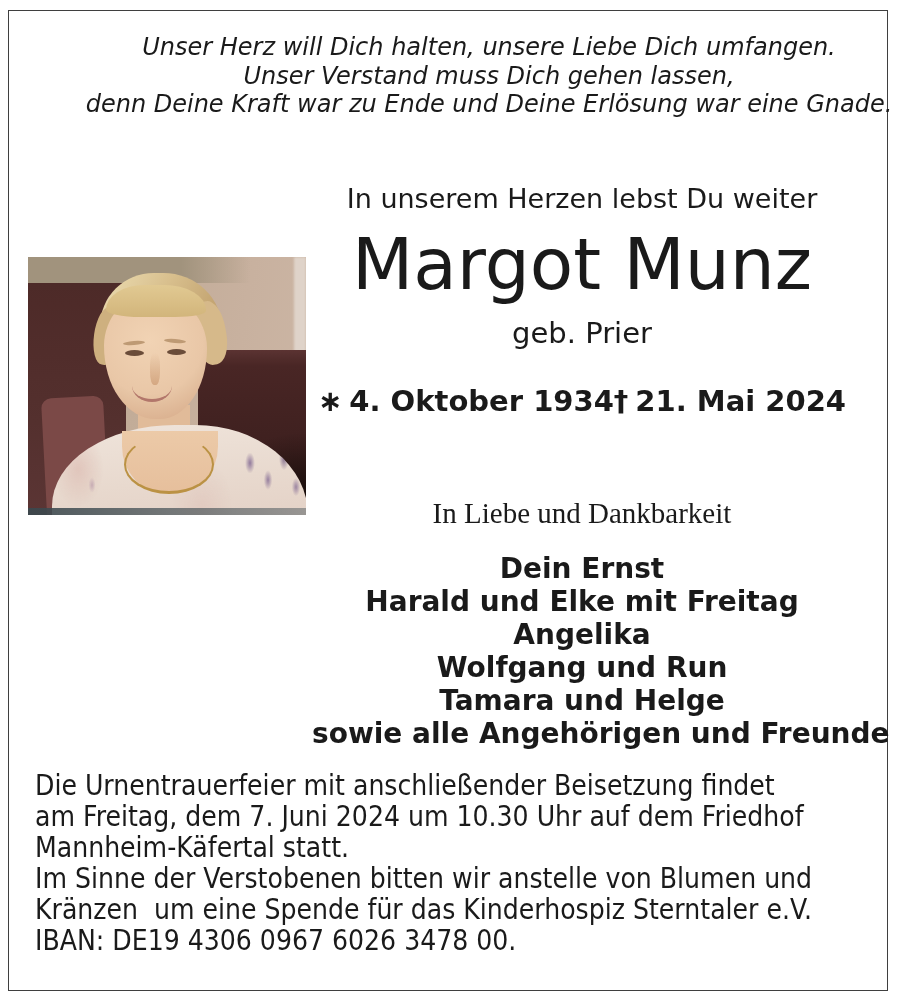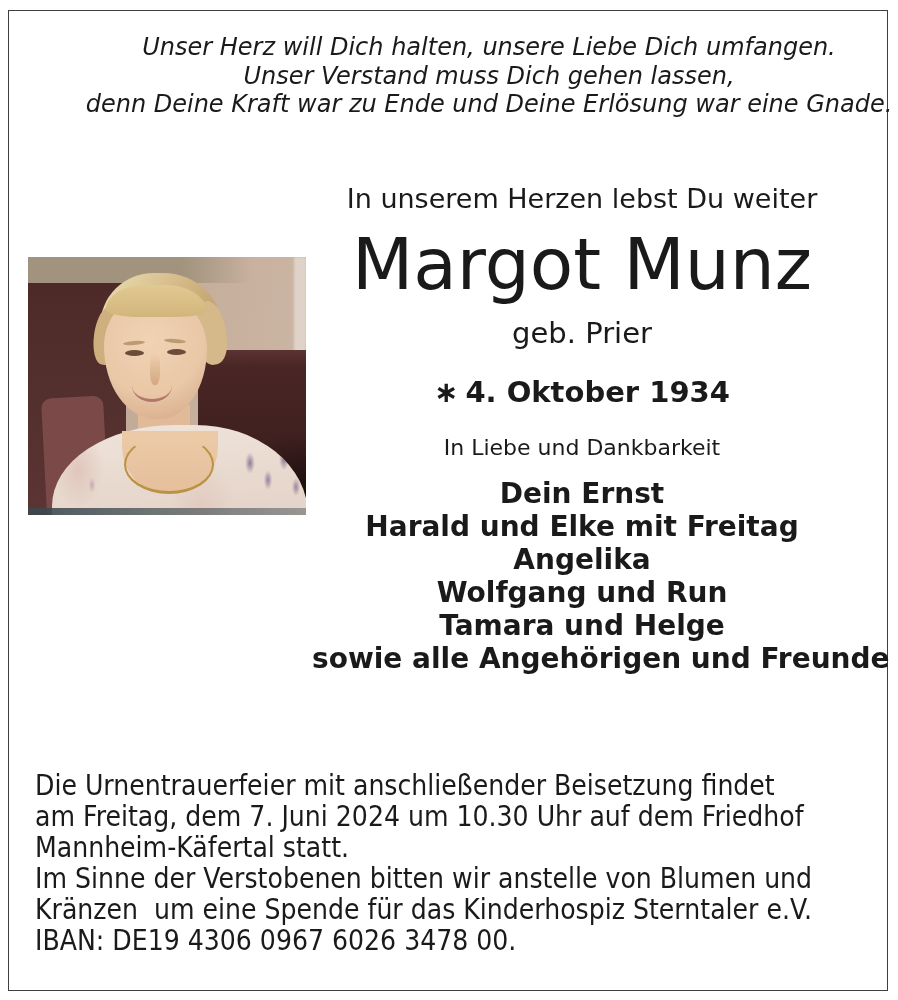--- a/index.html
+++ b/index.html
@@ -11,25 +11,25 @@
   
   .verse{position:absolute;top:33px;left:0;width:898px;text-align:center;
          font-style:italic;font-size:24px;line-height:28.5px;margin-left:40px;}
   .verse .line{white-space:pre;}
 
   
   .right-col{position:absolute;left:312px;top:183px;width:540px;text-align:center;}
   .intro{font-size:27px;line-height:1.2;}
   .deceased-name{font-size:71px;line-height:1.1;margin-top:11px;font-weight:400;white-space:pre;}
   .maiden{font-size:29px;line-height:1.2;margin-top:12px;}
-  .dates{display:flex;justify-content:center;margin-top:24px;
+  .dates{display:flex;justify-content:center;margin-top:33px;
          font-weight:bold;font-size:29px;line-height:1.2;white-space:pre;}
   .dates .sym{display:inline-block;margin-right:7px;}
-  .tribute{font-size:22px;line-height:36px;margin-top:20px;}
-  .mourners{margin-top:11px;font-weight:bold;font-size:28px;line-height:33px;}
+  .tribute{font-size:29px;line-height:36px;margin-top:76px;font-family:Liberation Serif, serif;}
+  .mourners{margin-top:21px;font-weight:bold;font-size:28px;line-height:33px;}
   .mourners .line{white-space:pre;}
 
   
   .notice{position:absolute;left:35px;top:770px;width:920px;
           font-size:28px;line-height:31px;
           transform:scaleX(0.9);transform-origin:0 0;}
   .notice .line{white-space:pre;}
 
   
   .photo{position:absolute;left:28px;top:257px;width:278px;height:258px;overflow:hidden;
@@ -130,20 +130,21 @@
     <div class="ph-mouth"></div>
     <div class="ph-bottom-band"></div>
   </div>
 
   <div class="right-col">
     <div class="intro">In unserem Herzen lebst Du weiter</div>
     <div class="deceased-name">Margot Munz</div>
     <div class="maiden">geb. Prier</div>
     <div class="dates">
       <span><span class="sym">∗</span><span>4. Oktober 1934</span></span>
+      <span><span class="sym">†</span><span>21. Mai 2024</span></span>
     </div>
     <div class="tribute">In Liebe und Dankbarkeit</div>
     <div class="mourners">
       <div class="line">Dein Ernst</div>
       <div class="line">Harald und Elke mit Freitag</div>
       <div class="line">Angelika</div>
       <div class="line">Wolfgang und Run</div>
       <div class="line">Tamara und Helge</div>
       <div class="line">sowie alle Angehörigen und Freunde</div>
     </div>

